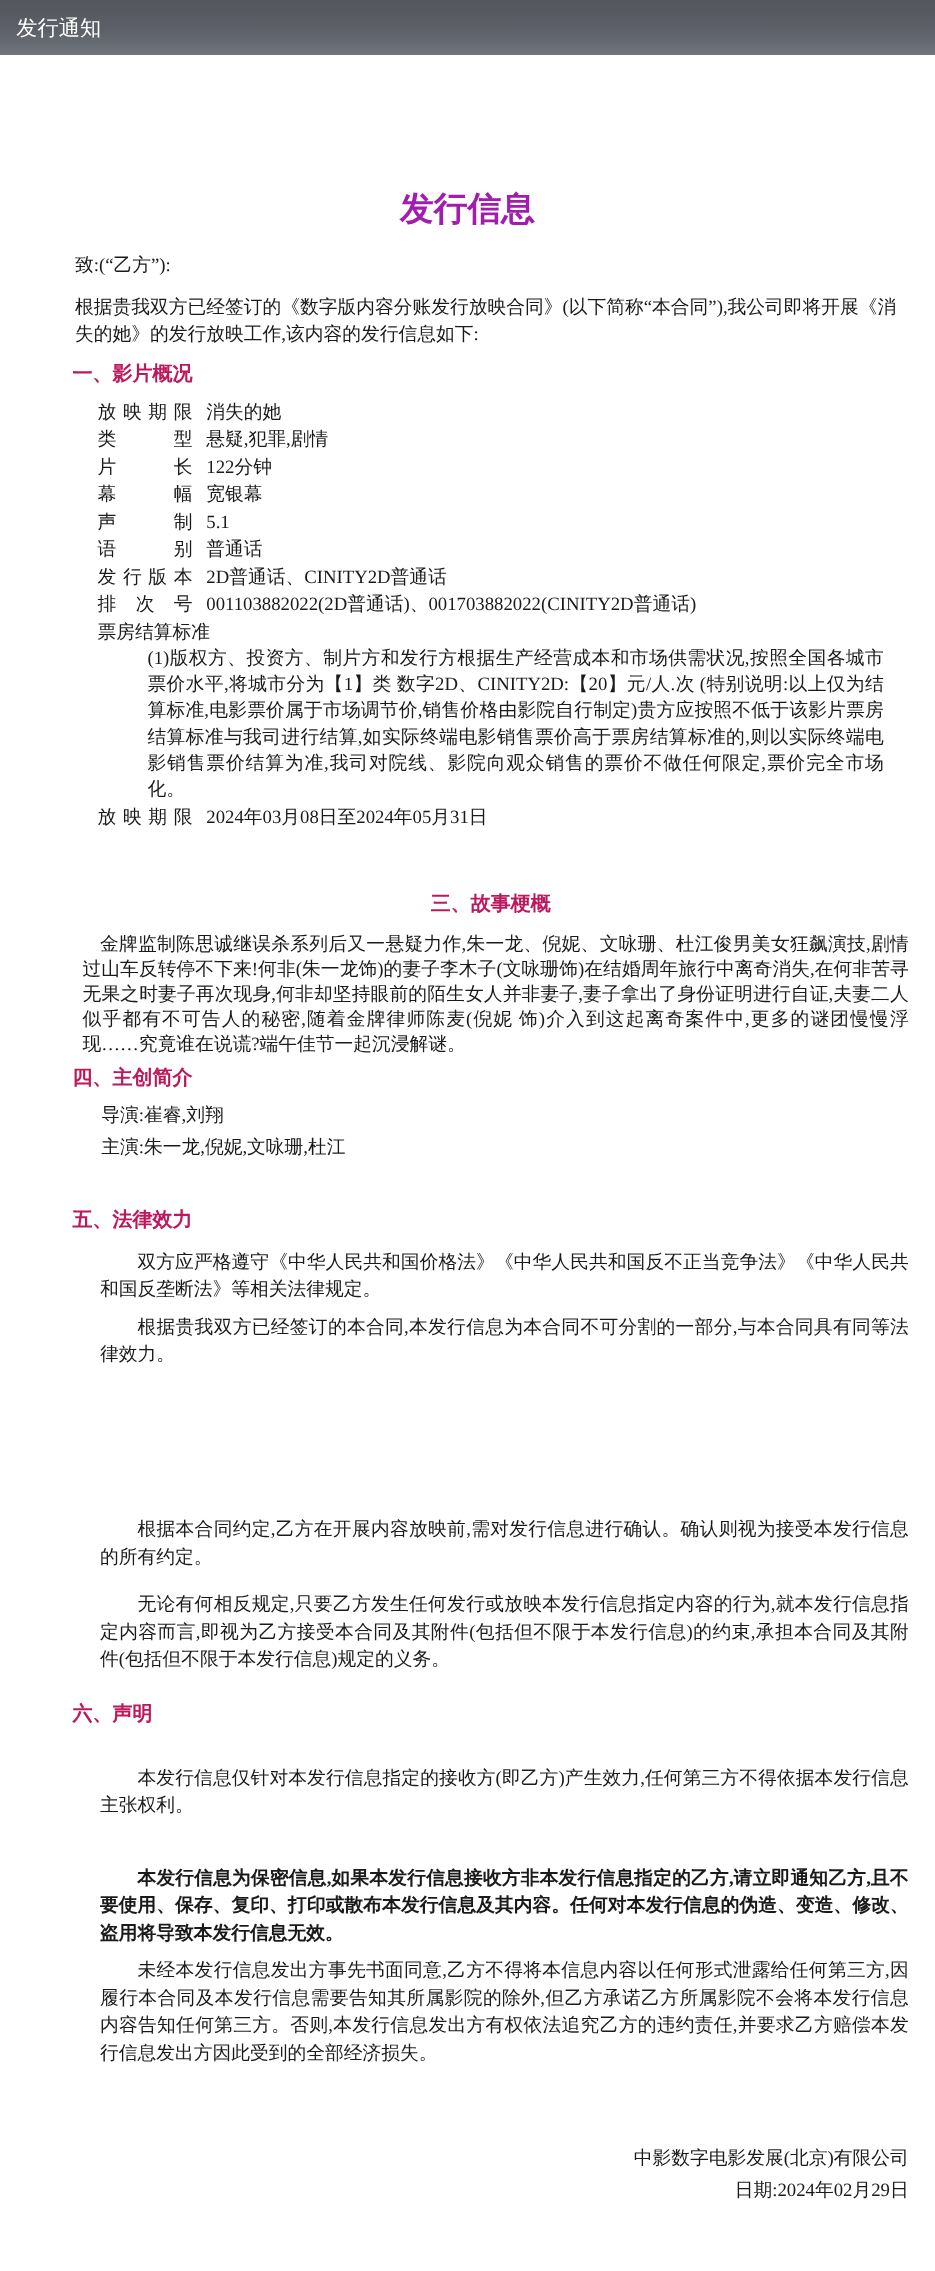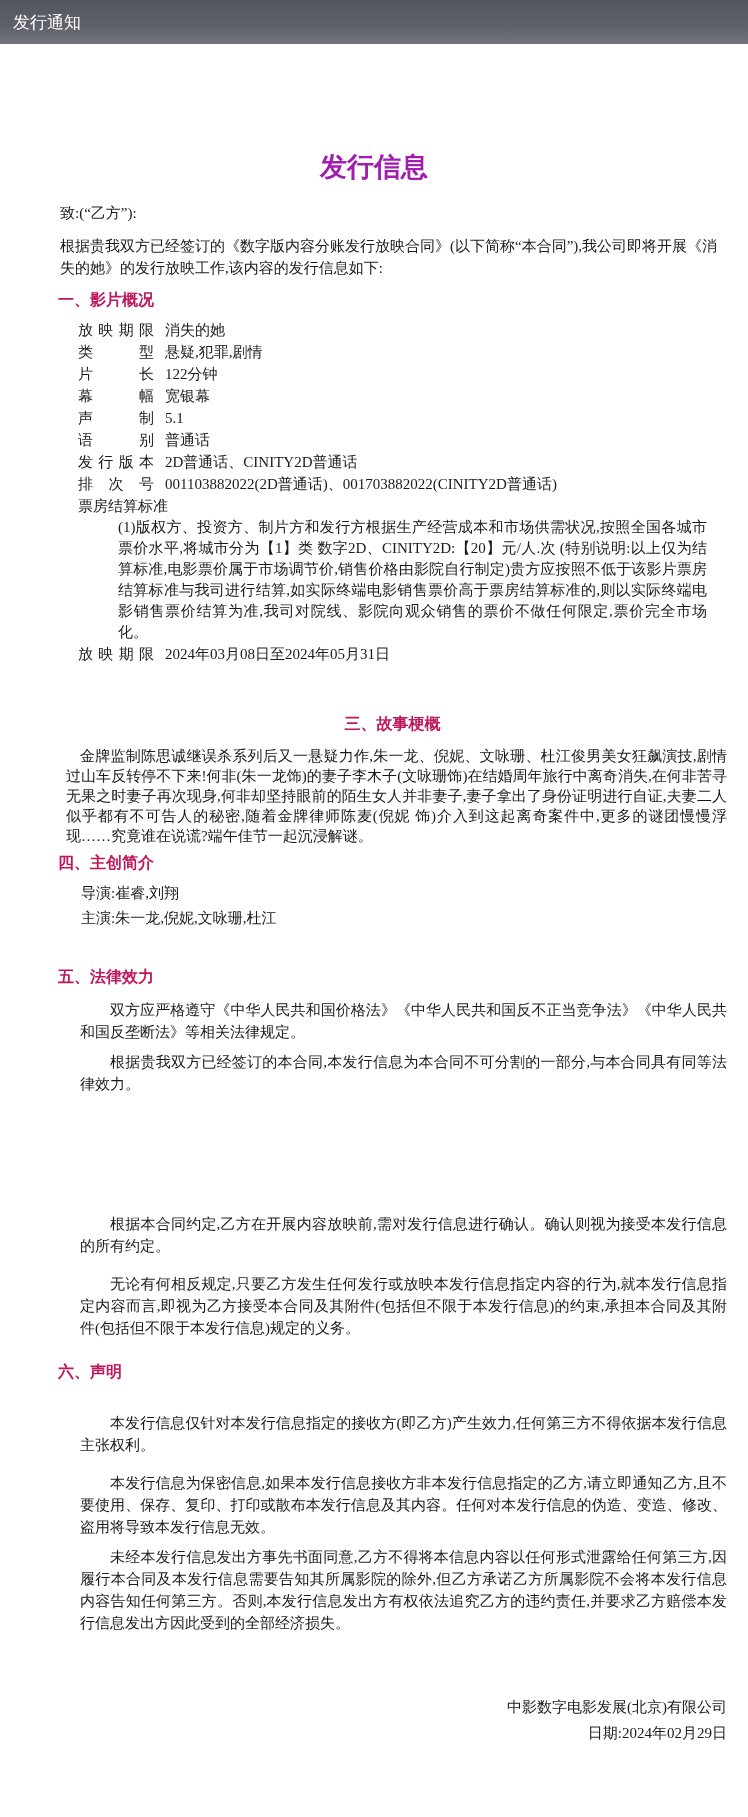--- a/index.html
+++ b/index.html
@@ -53,21 +53,21 @@
   }
   .story-text{margin:14px 21px 0 66px;font-size:15px;line-height:20px;text-indent:14px;text-align:justify;}
   .credit-line{margin:4px 21px 0 81px;font-size:15px;line-height:21px;}
   .credit-first{margin-top:12px;}
   .legal-p{margin:16px 21px 0 80px;font-size:15px;line-height:22px;text-indent:2em;text-align:justify;}
   .legal-p1{margin-top:14px;}
   .legal-p2{margin-top:8px;}
   .page-gap{height:118px;}
   .after-gap{margin-top:0;}
   .stmt-p1{margin-top:32px;}
-  .stmt-p2{margin-top:16px;}
+  .stmt-p2{margin-top:36px;font-weight:bold;}
   .stmt-p3{margin-top:8px;}
   .doc-footer{margin:60px 21px 0 0;text-align:right;font-size:15px;}
   .footer-company{line-height:26px;}
   .footer-date{line-height:26px;}
 </style>
 </head>
 <body>
 
 <header class="topbar">
   <span class="topbar-title">发行通知</span>

